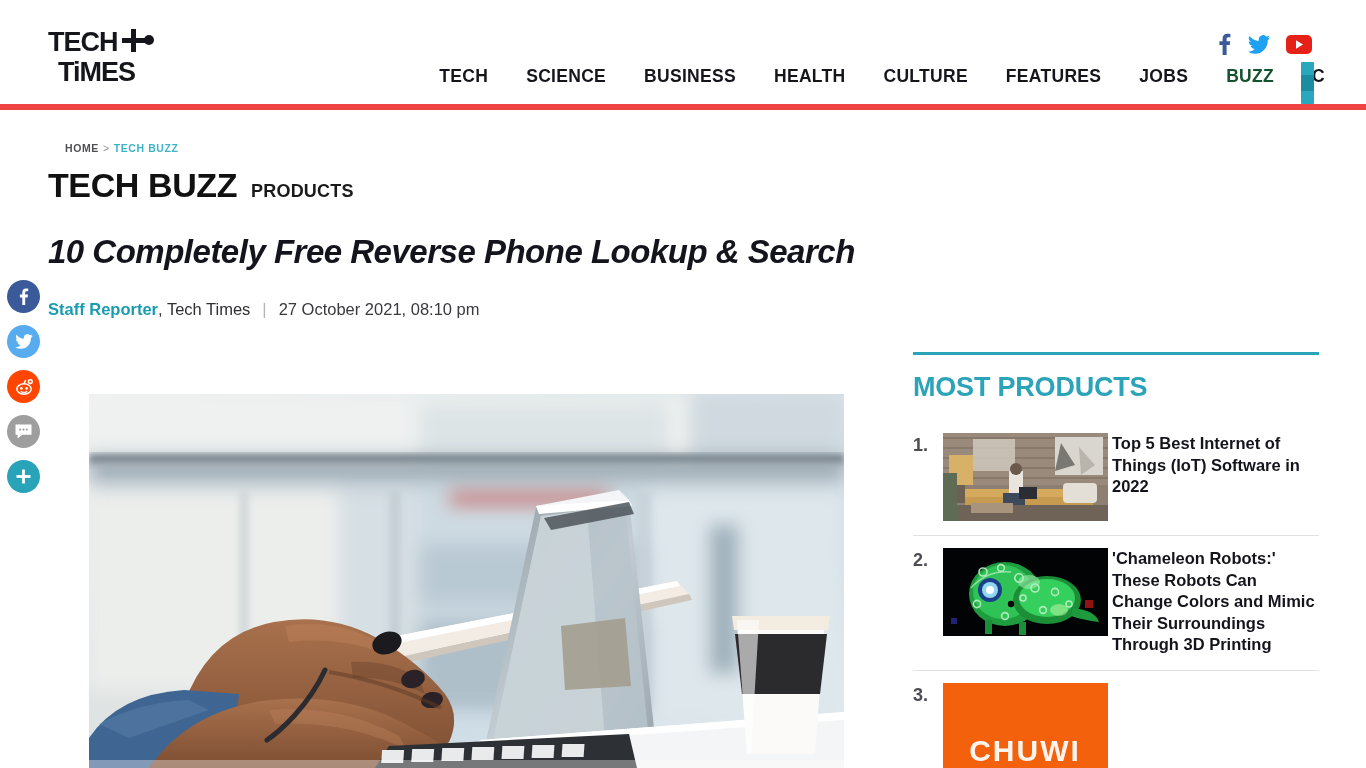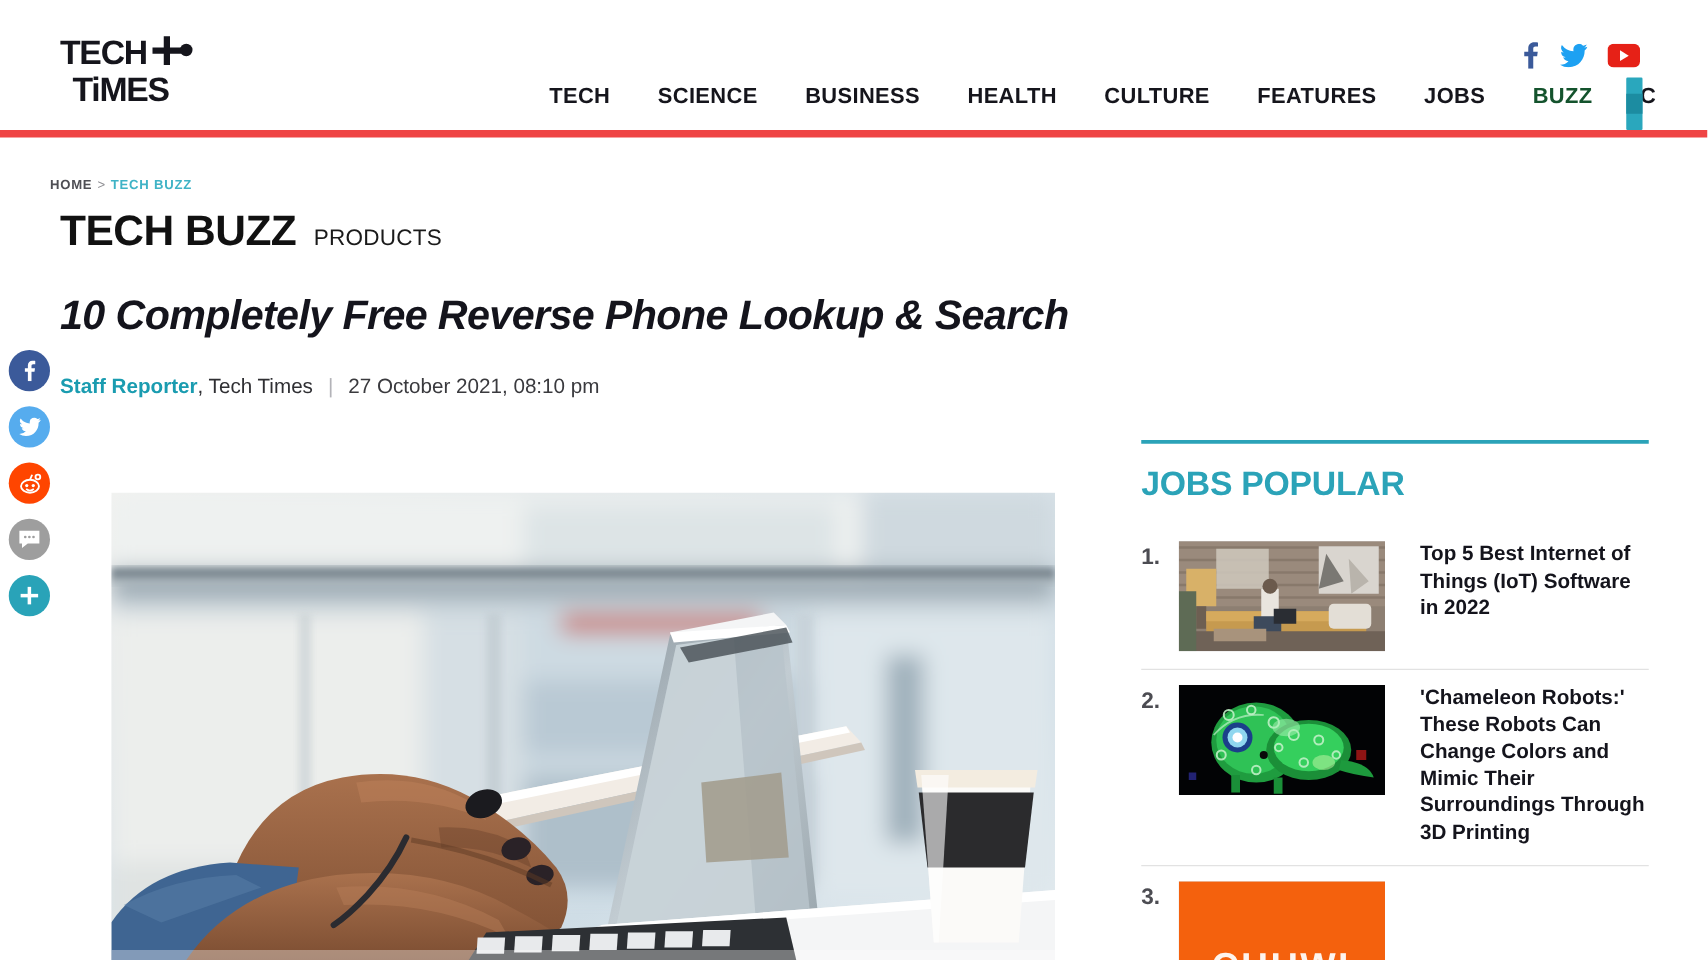--- a/index.html
+++ b/index.html
@@ -60,36 +60,36 @@
     border-radius:1px;
   }
   .nav-scrollbar::after{
     content:"";
     position:absolute; left:0; right:0; top:13px; height:16px;
     background:#1c8ca1;
   }
 
   
   .crumb {
-    position:absolute; left:40px; top:142px;
+    position:absolute; left:65px; top:142px;
     font-size:10.5px; letter-spacing:.6px;
     color:#4f4f55; font-weight:bold;
   }
   .crumb .sep { color:#8b8b90; font-weight:normal; margin:0 4px; }
   .crumb .cur { color:#3fb3c6; }
 
   .sectionline {
     position:absolute; left:48px; top:166px;
     display:flex; align-items:baseline; gap:14px;
   }
   .section-title {
     font-size:34px; font-weight:bold; letter-spacing:-.4px; color:#111;
   }
   .section-sub {
-    font-size:18px; font-weight:normal; letter-spacing:.2px; color:#1a1a1a;
+    font-size:18px; font-weight:bold; letter-spacing:.2px; color:#1a1a1a;
   }
 
   
   .rail {
     position:absolute; left:7px; top:280px;
     display:flex; flex-direction:column; gap:12px;
     z-index:40;
   }
   .rail-btn {
     width:33px; height:33px; border-radius:50%;
@@ -143,21 +143,21 @@
     width:30px; flex:0 0 30px;
     font-size:18px; font-weight:bold; color:#4c4c52;
     padding-top:2px;
   }
   .mp-thumb {
     width:165px; height:88px; flex:0 0 165px;
     overflow:hidden; background:#ddd;
   }
   .mp-thumb svg { display:block; }
   .mp-text {
-    padding-left:28px;
+    padding-left:4px;
     font-size:16.5px; line-height:1.31;
     font-weight:bold; color:#14141c;
     text-decoration:none;
   }
 </style>
 </head>
 <body>
 
 <div class="header">
 
@@ -389,21 +389,21 @@
       <path d="M646 240 L738 240 L731 300 L653 300 Z" fill="#2b2b2d"></path>
       <path d="M648 226 L670 226 L662 360 L658 360 Z" fill="#ffffff" opacity=".6"></path>
     </g>
 
     <rect x="0" y="366" width="755" height="8" fill="#ffffff" opacity=".35"></rect>
   </svg>
 </div>
 
 <aside class="sidebar">
   <div class="mp-rule"></div>
-  <h2 class="mp-title">JOBS POPULAR</h2>
+  <h2 class="mp-title">MOST PRODUCTS</h2>
 
   <div class="mp-list">
 
     <div class="mp-item">
       <div class="mp-num">1.</div>
       <div class="mp-thumb">
         <svg width="165" height="88" viewBox="0 0 165 88" aria-hidden="true">
           <rect width="165" height="88" fill="#8d7f72"></rect>
           <rect x="0" y="0" width="165" height="52" fill="#9a8a7c"></rect>
           <g fill="#7d6e61" opacity=".6">

